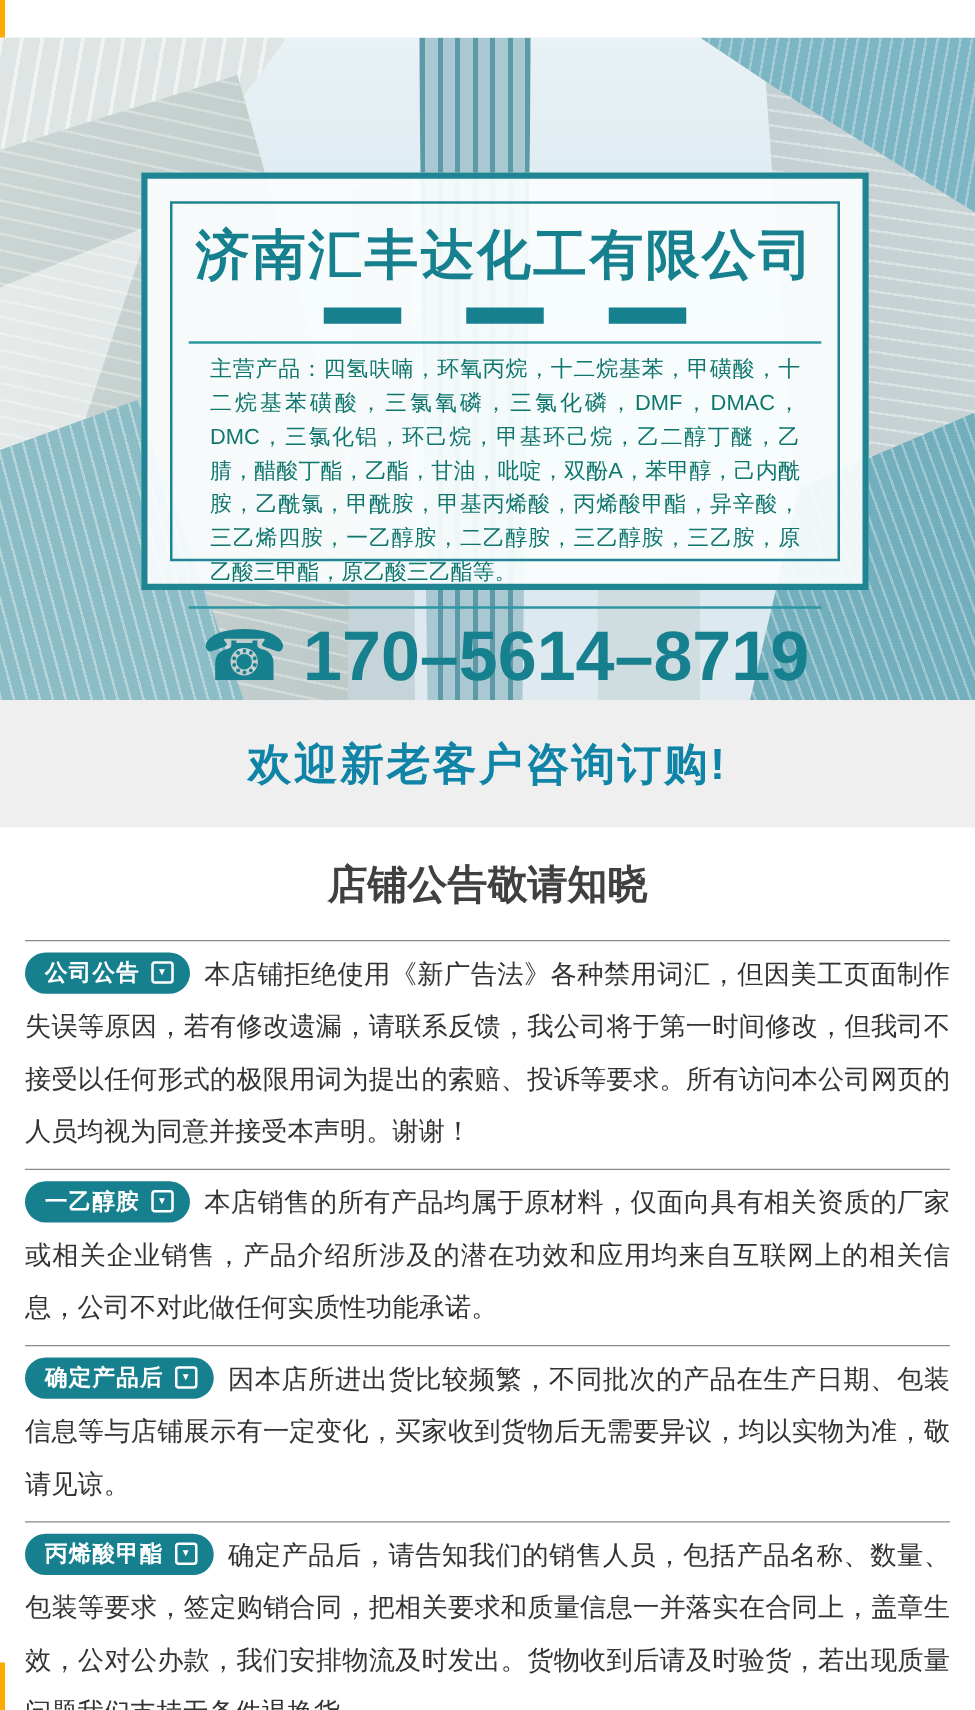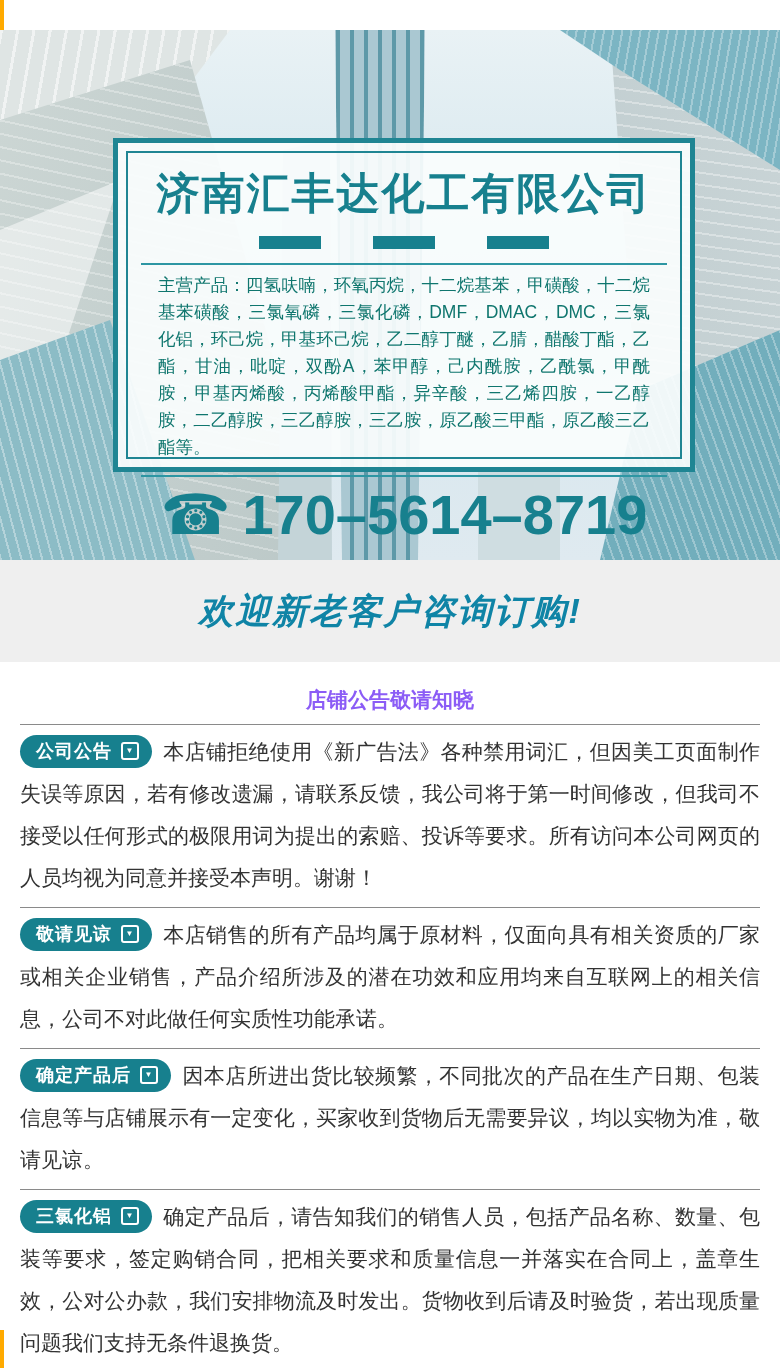--- a/index.html
+++ b/index.html
@@ -30,41 +30,41 @@
   .s6{clip-path:polygon(610px 0px,780px 0px,780px 530px,648px 530px);
       background:repeating-linear-gradient(8deg,rgba(255,255,255,.35) 0 2px,transparent 2px 12px),
                  linear-gradient(260deg,#c9d4d6,#aebfc3);}
   .s7{clip-path:polygon(560px 0px,780px 0px,780px 140px,620px 40px);
       background:repeating-linear-gradient(100deg,rgba(255,255,255,.3) 0 2px,transparent 2px 9px),#7cb5c3;}
   .s8{clip-path:polygon(640px 360px,780px 300px,780px 530px,600px 530px);
       background:repeating-linear-gradient(70deg,rgba(255,255,255,.3) 0 2px,transparent 2px 9px),#72aebc;}
 
   
   .info-box{position:absolute;left:113px;top:108px;width:582px;height:334px;box-sizing:border-box;
-            border:5px solid #1f8593;background:rgba(250,253,253,.93);padding:8px;z-index:5;}
+            border:5px solid #1f8593;background:rgba(250,253,253,.93);padding:18px;z-index:5;}
   .info-inner{box-sizing:border-box;width:100%;height:100%;border:2px solid #1f8593;}
   .company-name{margin:12px 8px 0;text-align:center;font-size:43px;font-weight:bold;
                 color:#17808e;letter-spacing:2px;}
   .dashes{margin-top:13px;display:flex;justify-content:center;gap:52px;}
   .dashes span{width:62px;height:13px;background:#17808e;}
   .rule{height:2px;background:#2d96a3;margin:14px 13px 0;}
   .products{margin:7px 30px 0;font-size:17.5px;line-height:27px;color:#0f766e;text-align:justify;}
   .phone-row{margin-top:10px;display:flex;justify-content:center;align-items:flex-end;
              gap:12px;color:#17808e;}
   .phone-glyph{font-size:56px;line-height:1;}
   .phone-number{font-size:56px;line-height:1;font-weight:bold;letter-spacing:0;}
   .phone-contact{font-size:25px;font-weight:bold;line-height:1;padding-bottom:4px;letter-spacing:1px;}
 
   
   .welcome-band{height:102px;background:#efefef;display:flex;align-items:center;justify-content:center;}
-  .welcome-band h2{margin:0;font-size:35px;font-weight:bold;color:#0f84a6;letter-spacing:2px;font-style:italic;}
+  .welcome-band h2{margin:0;font-size:35px;font-weight:bold;color:#0f84a6;letter-spacing:2px;}
 
   
   .notice{padding:0 20px;}
-  .notice-title{margin:24px 0 10px;text-align:center;font-size:21px;font-weight:bold;color:#8b5cf6;}
+  .notice-title{margin:24px 0 22px;text-align:center;font-size:32px;font-weight:bold;color:#404040;}
   .divider{border:none;border-top:1px solid #8a8a8a;margin:0;}
   .sec{margin:6px 0 8px;font-size:21px;line-height:42px;color:#333;text-align:justify;}
   .badge{display:inline-flex;align-items:center;gap:9px;background:#17808e;color:#fff;
          border-radius:17px;height:33px;padding:0 13px 0 16px;font-size:18px;font-weight:bold;
          margin-right:11px;vertical-align:middle;position:relative;top:-2px;letter-spacing:1px;}
   .dd-icon{width:14px;height:14px;border:2px solid #fff;border-radius:3px;display:inline-flex;
            align-items:center;justify-content:center;font-size:8px;line-height:1;font-weight:normal;}
 </style>
 </head>
 <body>
@@ -117,34 +117,34 @@
     <p class="sec">
       <span class="badge">
           <span>公司公告</span>
           <span class="dd-icon">▼</span>
         </span><span>本店铺拒绝使用《新广告法》各种禁用词汇，但因美工页面制作失误等原因，若有修改遗漏，请联系反馈，我公司将于第一时间修改，但我司不接受以任何形式的极限用词为提出的索赔、投诉等要求。所有访问本公司网页的人员均视为同意并接受本声明。谢谢！</span>
     </p>
 
     <hr class="divider">
     <p class="sec">
       <span class="badge">
-          <span>敬请见谅</span>
+          <span>一乙醇胺</span>
           <span class="dd-icon">▼</span>
         </span><span>本店销售的所有产品均属于原材料，仅面向具有相关资质的厂家或相关企业销售，产品介绍所涉及的潜在功效和应用均来自互联网上的相关信息，公司不对此做任何实质性功能承诺。</span>
     </p>
 
     <hr class="divider">
     <p class="sec">
       <span class="badge">
           <span>确定产品后</span>
           <span class="dd-icon">▼</span>
         </span><span>因本店所进出货比较频繁，不同批次的产品在生产日期、包装信息等与店铺展示有一定变化，买家收到货物后无需要异议，均以实物为准，敬请见谅。</span>
     </p>
 
     <hr class="divider">
     <p class="sec">
       <span class="badge">
-          <span>三氯化铝</span>
+          <span>丙烯酸甲酯</span>
           <span class="dd-icon">▼</span>
         </span><span>确定产品后，请告知我们的销售人员，包括产品名称、数量、包装等要求，签定购销合同，把相关要求和质量信息一并落实在合同上，盖章生效，公对公办款，我们安排物流及时发出。货物收到后请及时验货，若出现质量问题我们支持无条件退换货。</span>
     </p>
   </section>
 </div>
 
 </body></html>

